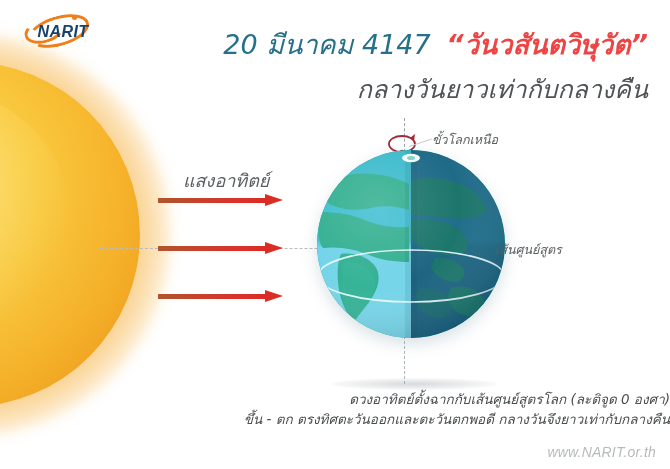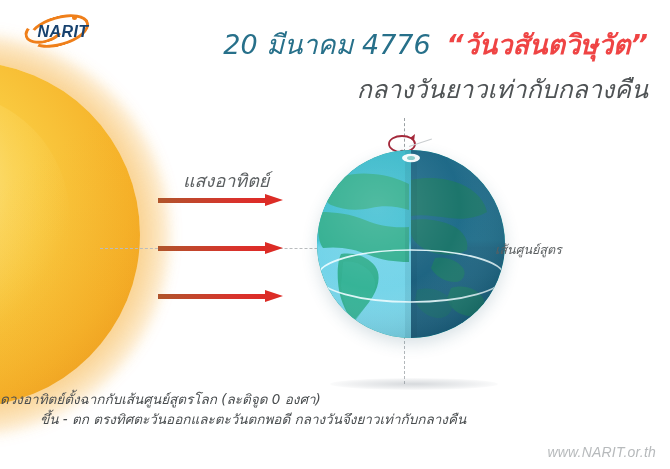--- a/index.html
+++ b/index.html
@@ -212,21 +212,21 @@
     transform-origin:left center;
   }
   .label-equator {
     position:absolute; left:495px; top:240px;
     font-size:12.5px; color:#5b5f61; white-space:nowrap;
   }
 
   
   .caption {
     position:absolute; left:0; top:389px; width:670px;
-    text-align:left;
+    text-align:right;
     color:#4a4e50;
   }
   .caption-l1 { font-size:13.5px; line-height:20px; }
   .caption-l2 { font-size:13.5px; line-height:21px;padding-left:40px; }
 
   .footer-url {
     position:absolute; right:14px; bottom:9px;
     font-size:14px; color:#b7babc;
     font-family:"Liberation Sans",sans-serif;
     letter-spacing:.2px;
@@ -243,21 +243,21 @@
   <div class="sun-shade"></div>
 
   <div class="logo">
     <div class="logo-swoosh"></div>
     <div class="logo-swoosh2"></div>
     <div class="logo-dot"></div>
     <div class="logo-text">NARIT</div>
   </div>
 
   <div class="title-line1">
-    <span class="title-date">20 มีนาคม 4776</span>
+    <span class="title-date">20 มีนาคม 4147</span>
     <span class="title-quote">“วันวสันตวิษุวัต”</span>
   </div>
   <div class="title-line2">กลางวันยาวเท่ากับกลางคืน</div>
 
   <div class="label-sunlight">แสงอาทิตย์</div>
 
   <div class="plane-line"></div>
 
   <div class="arrow" id="arrow-1">
     <div class="shaft"></div>
@@ -366,20 +366,21 @@
           <ellipse cx="94" cy="8" rx="9" ry="4.2" fill="#ffffff" opacity="0.95"></ellipse>
           <ellipse cx="94" cy="8" rx="4" ry="2" fill="#6fc4c0" opacity="0.8"></ellipse>
         </g>
       </svg>
     </div>
   </div>
 
   <div class="earth-shadow"></div>
 
   <div class="leader-np"></div>
+  <div class="label-northpole">ขั้วโลกเหนือ</div>
   <div class="label-equator">เส้นศูนย์สูตร</div>
 
   <div class="caption">
     <div class="caption-l1">ดวงอาทิตย์ตั้งฉากกับเส้นศูนย์สูตรโลก (ละติจูด 0 องศา)</div>
     <div class="caption-l2">ขึ้น - ตก ตรงทิศตะวันออกและตะวันตกพอดี กลางวันจึงยาวเท่ากับกลางคืน</div>
   </div>
 
   <div class="footer-url">www.NARIT.or.th</div>
 
 </div>

